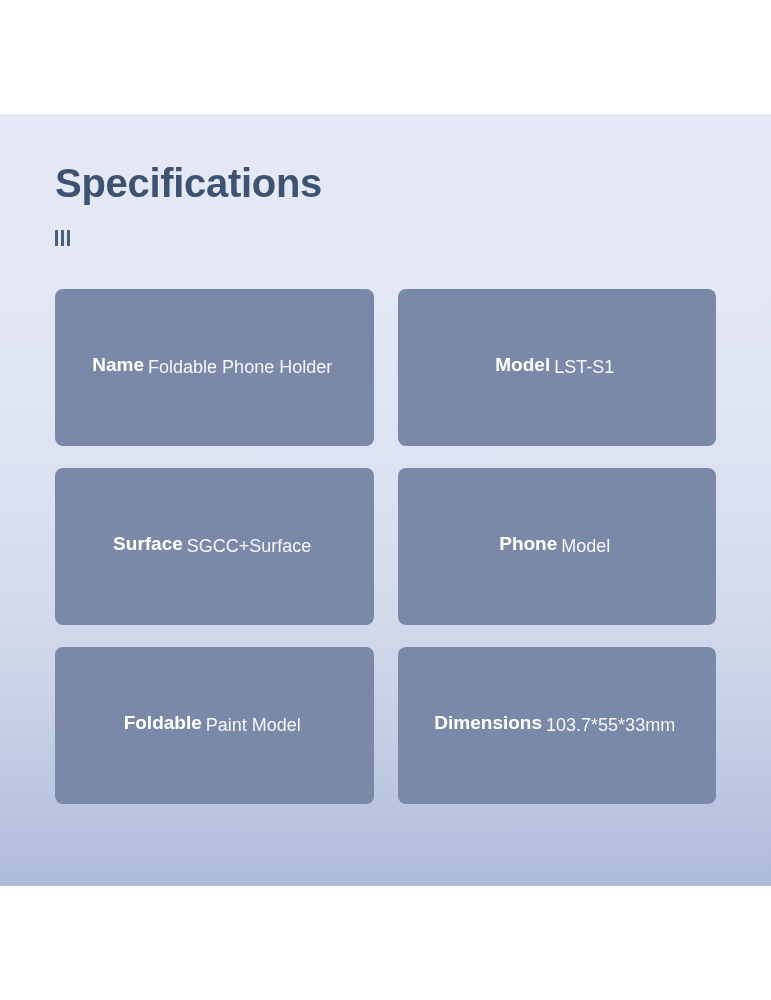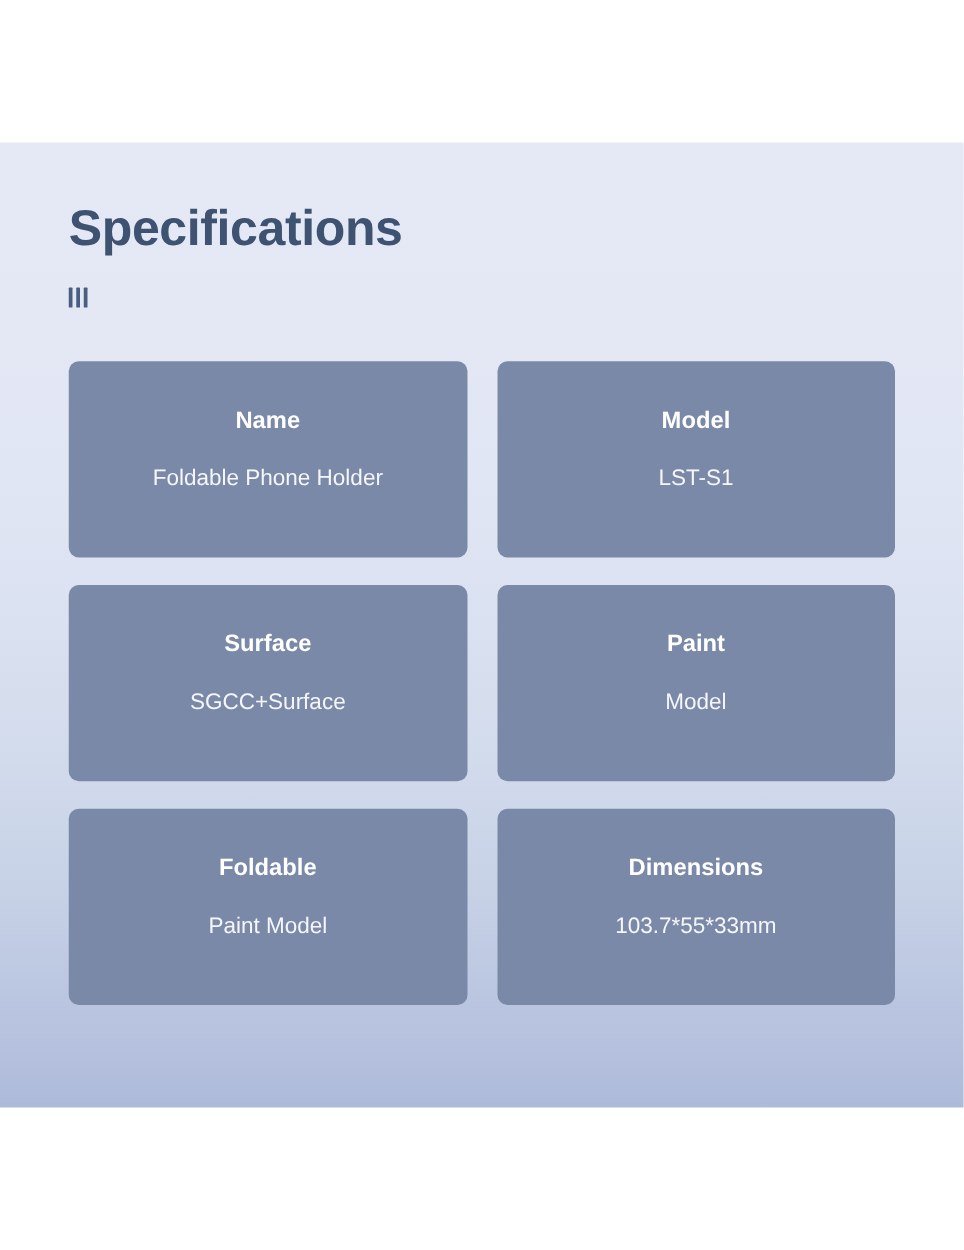--- a/index.html
+++ b/index.html
@@ -84,21 +84,20 @@
     column-gap: 24px;
     row-gap: 22px;
   }
 
   .spec-card {
     background: #7b89a8;
     border-radius: 8px;
     height: 157px;
     box-sizing: border-box;
     display: flex;
-    flex-direction: column;
     align-items: center;
     justify-content: center;
     padding: 0 12px;
     text-align: center;
     overflow: hidden;
   }
 
   .spec-card .card-label {
     font-size: 19px;
     font-weight: bold;
@@ -106,21 +105,21 @@
     line-height: 1.25;
     margin: 0 0 6px 0;
     white-space: nowrap;
   }
 
   .spec-card .card-value {
     font-size: 18px;
     font-weight: normal;
     color: #f4f6fa;
     line-height: 1.25;
-    margin: 16px;
+    margin: 4px;
     white-space: nowrap;
   }
 </style>
 </head>
 <body>
 
 <div class="page">
 
   <div class="spec-panel">
 
@@ -145,21 +144,21 @@
         <div class="card-label">Model</div>
         <div class="card-value">LST-S1</div>
       </div>
 
       <div class="spec-card">
         <div class="card-label">Surface</div>
         <div class="card-value">SGCC+Surface</div>
       </div>
 
       <div class="spec-card">
-        <div class="card-label">Paint</div>
+        <div class="card-label">Phone</div>
         <div class="card-value">Model</div>
       </div>
 
       <div class="spec-card">
         <div class="card-label">Foldable</div>
         <div class="card-value">Paint Model</div>
       </div>
 
       <div class="spec-card">
         <div class="card-label">Dimensions</div>

